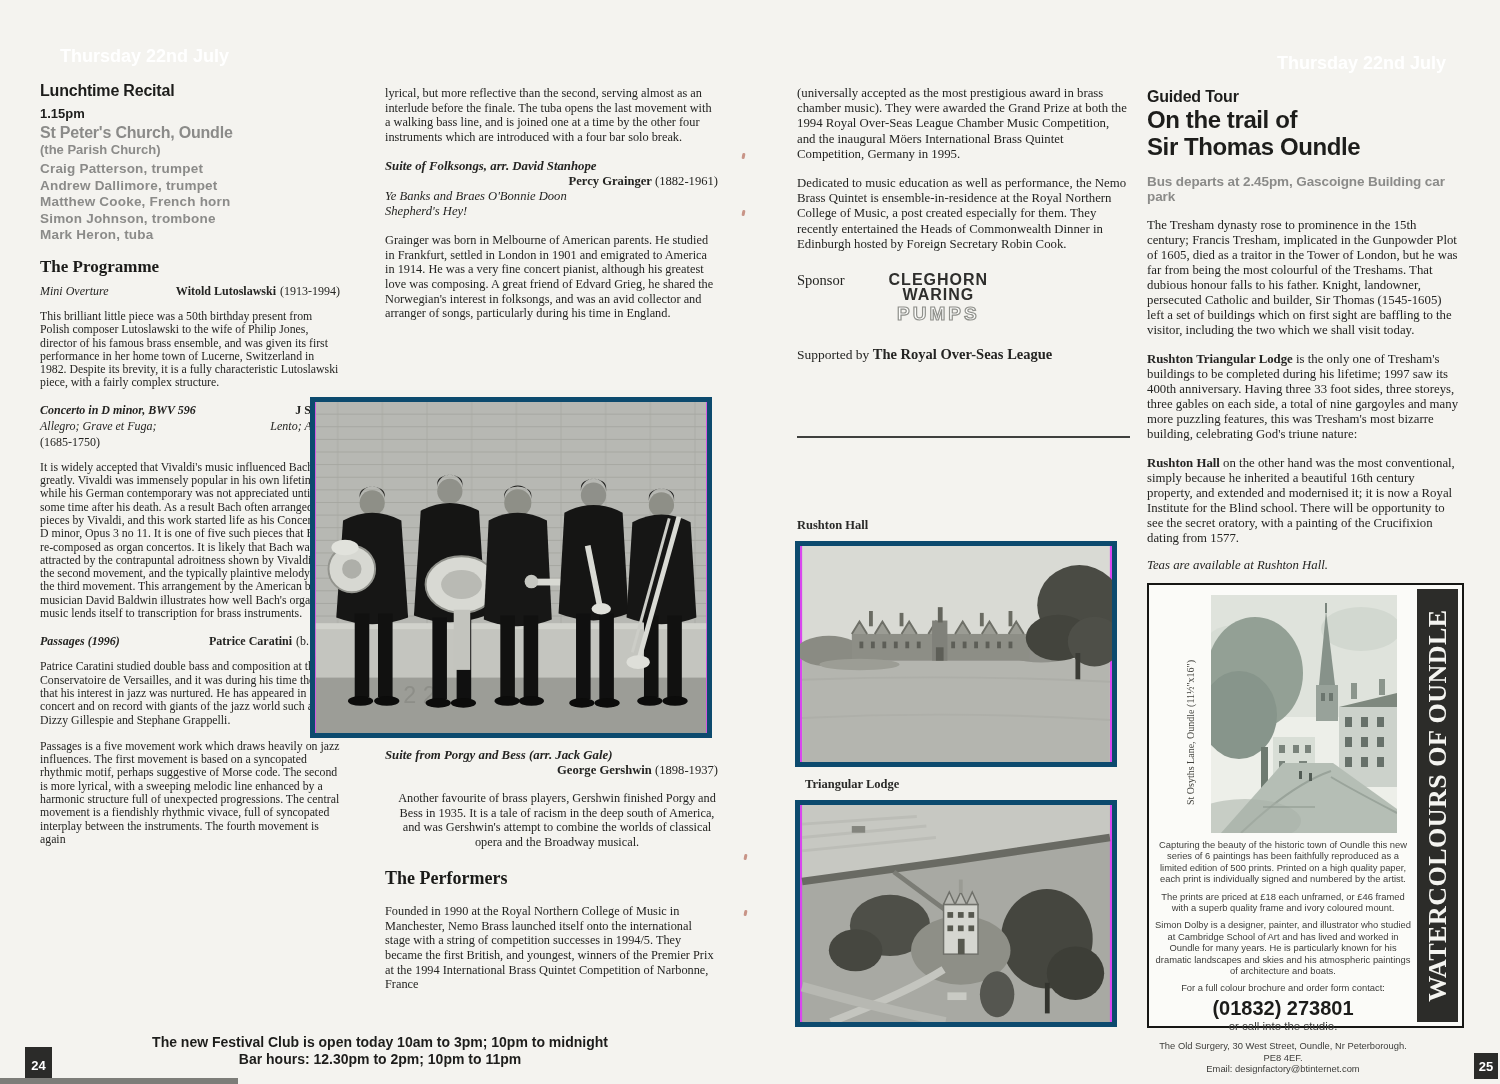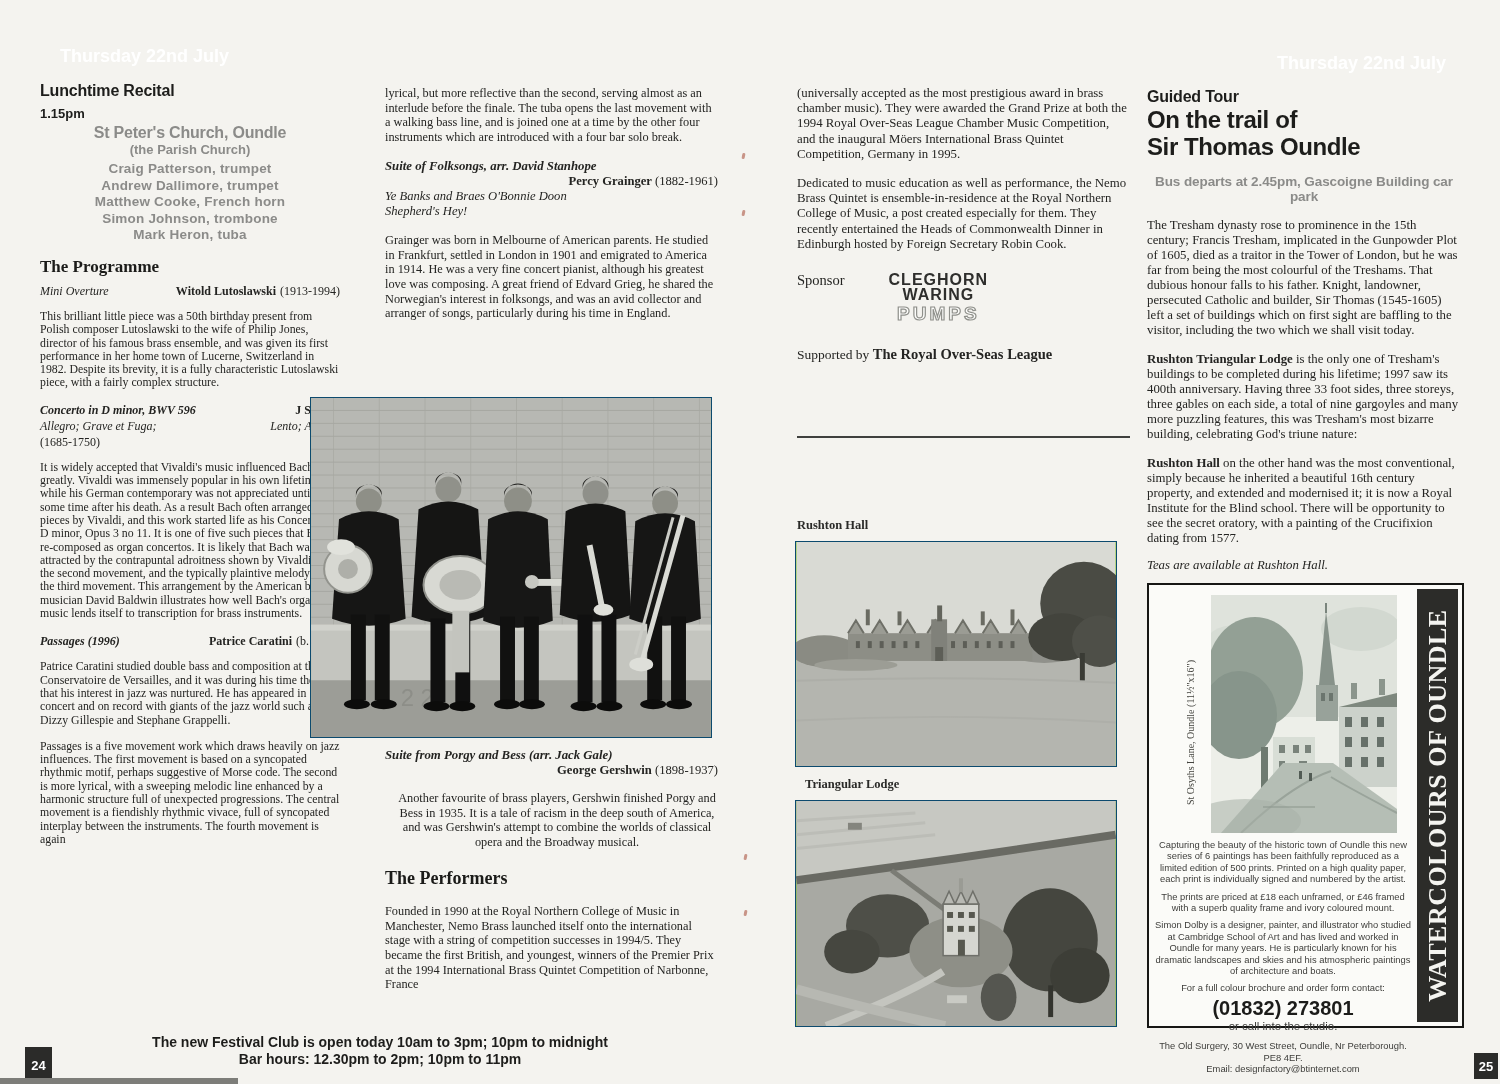--- a/index.html
+++ b/index.html
@@ -2,21 +2,21 @@
 <html><head>
 <meta charset="utf-8">
 <style>
   html,body{margin:0;padding:0;background:#e9e8e4;}
   #canvas{position:relative;width:1500px;height:1084px;background:#f4f3ef;overflow:hidden;
           font-family:"Liberation Serif",serif;color:#242422;}
   .abs{position:absolute;}
   .sans{font-family:"Liberation Sans",sans-serif;}
   .b{font-weight:bold;}
   .i{font-style:italic;}
-  .gray{color:#8b8b89;text-align:center;}
+  .gray{color:#8b8b89;}
 
   
   .bar{height:25px;display:flex;align-items:center;color:#fff;
        font-family:"Liberation Sans",sans-serif;font-weight:bold;font-size:18px;}
   .bar-left{left:36px;top:44px;width:692px;background:linear-gradient(to right,#2e2f2d,#45464         4 14%,#9da09b 72%,#969993);padding-left:24px;box-sizing:border-box;}
   .bar-right{left:800px;top:51px;width:660px;background:linear-gradient(to right,#b3b6b1,#77787 4 45%,#2b2c2a);justify-content:flex-end;padding-right:14px;box-sizing:border-box;}
 
   
   .c1{left:40px;top:82px;width:300px;}
   .c1 .serif{font-size:11.8px;line-height:13.3px;}
@@ -46,21 +46,21 @@
   .sponsor-label{font-size:14.5px;}
   .sponsor-logo{margin-left:44px;text-align:center;line-height:1;}
   .cwline{font-family:"Liberation Sans",sans-serif;font-weight:bold;font-size:16px;
           letter-spacing:1px;color:#2e2e2c;line-height:15px;}
   .pumps{font-family:"Liberation Sans",sans-serif;font-weight:bold;font-size:19px;
          letter-spacing:3px;color:#fdfdfb;-webkit-text-stroke:1.2px #8f908b;line-height:20px;margin-top:2px;}
   .supported{font-size:13.5px;margin-top:22px;}
   .supported b{font-size:14.5px;}
   .rule{left:797px;top:436px;width:333px;border-top:2px solid #3f403e;}
   .photo-cap{font-size:12.5px;font-weight:bold;color:#2a2a28;}
-  .photo-frame{border:1px solid #0c4a6e;background:#84cc16;box-sizing:border-box;}
+  .photo-frame{border:5px solid #0c4a6e;background:#d946ef;box-sizing:border-box;}
   .photo-frame svg{display:block;width:100%;height:100%;}
 
   
   .c4{left:1147px;top:88px;width:314px;}
   .c4 .serif{font-size:12.8px;line-height:15px;}
   .tour-title{font-size:24px;letter-spacing:-0.4px;line-height:27px;color:#1d1d1b;}
   .bus{font-size:13.5px;margin-top:14px;letter-spacing:-0.1px;}
   .teas{font-size:12.8px;margin-top:12px;}
 
   

